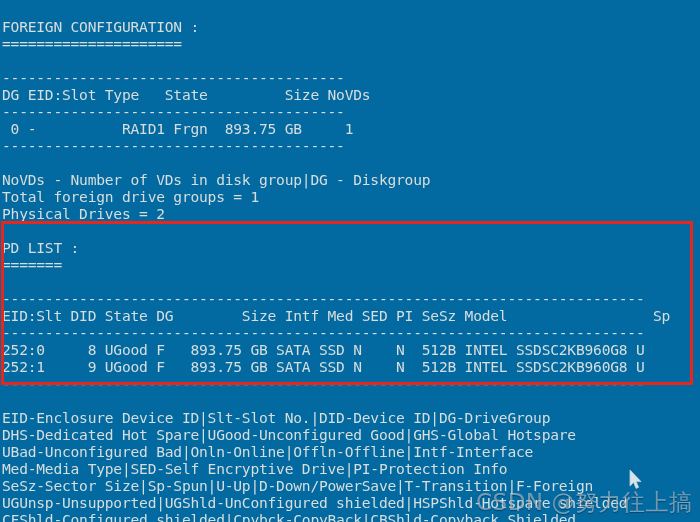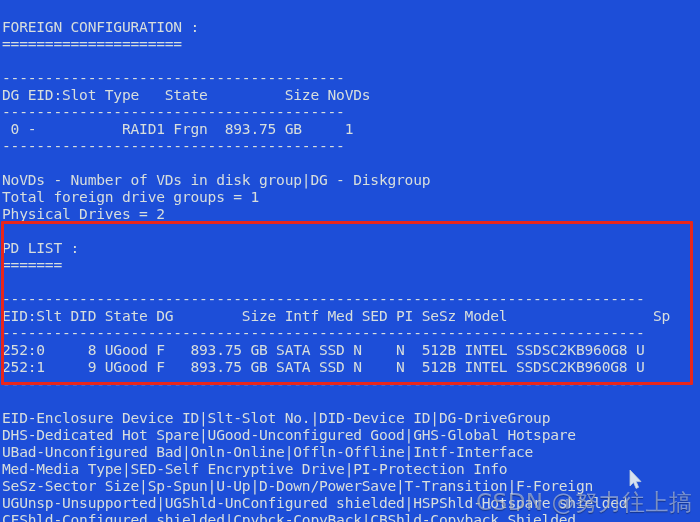--- a/index.html
+++ b/index.html
@@ -4,21 +4,21 @@
 <style>
   html, body {
     margin: 0;
     padding: 0;
     background: #13222c;
   }
   #screen {
     position: relative;
     width: 700px;
     height: 522px;
-    background: #1d4ed8;
+    background: #0369a1;
     overflow: hidden;
     font-family: "DejaVu Sans Mono", "Liberation Mono", monospace;
   }
   #terminal {
     position: absolute;
     left: 0;
     top: 0;
     width: 700px;
     padding: 3px 0 0 2px;
     box-sizing: border-box;

